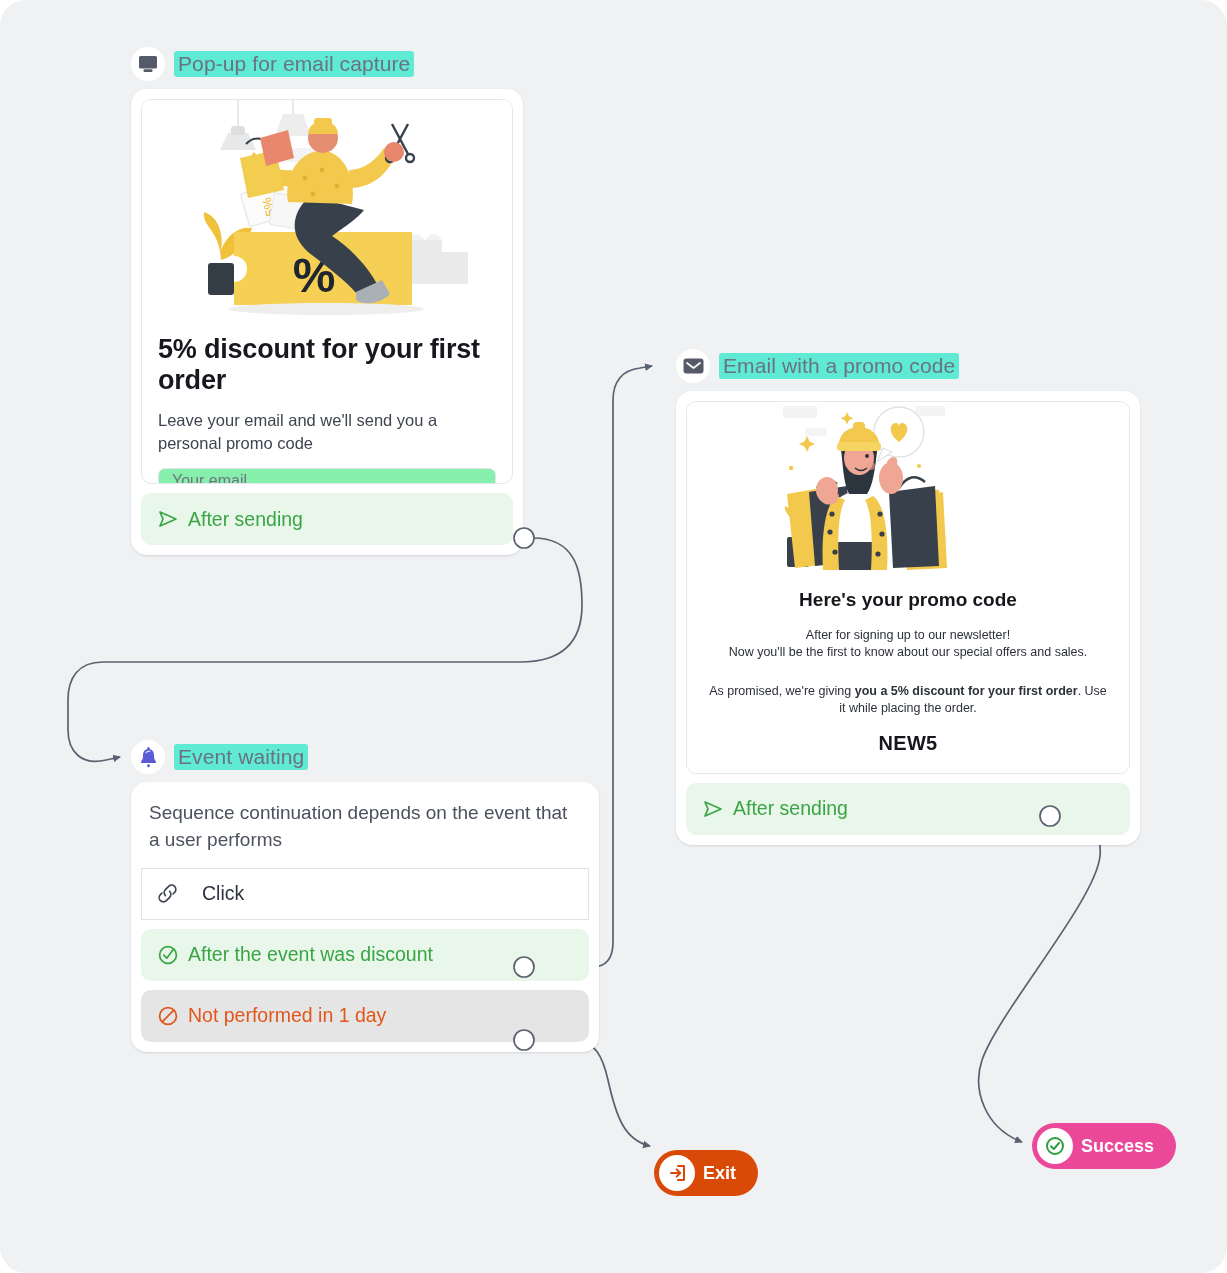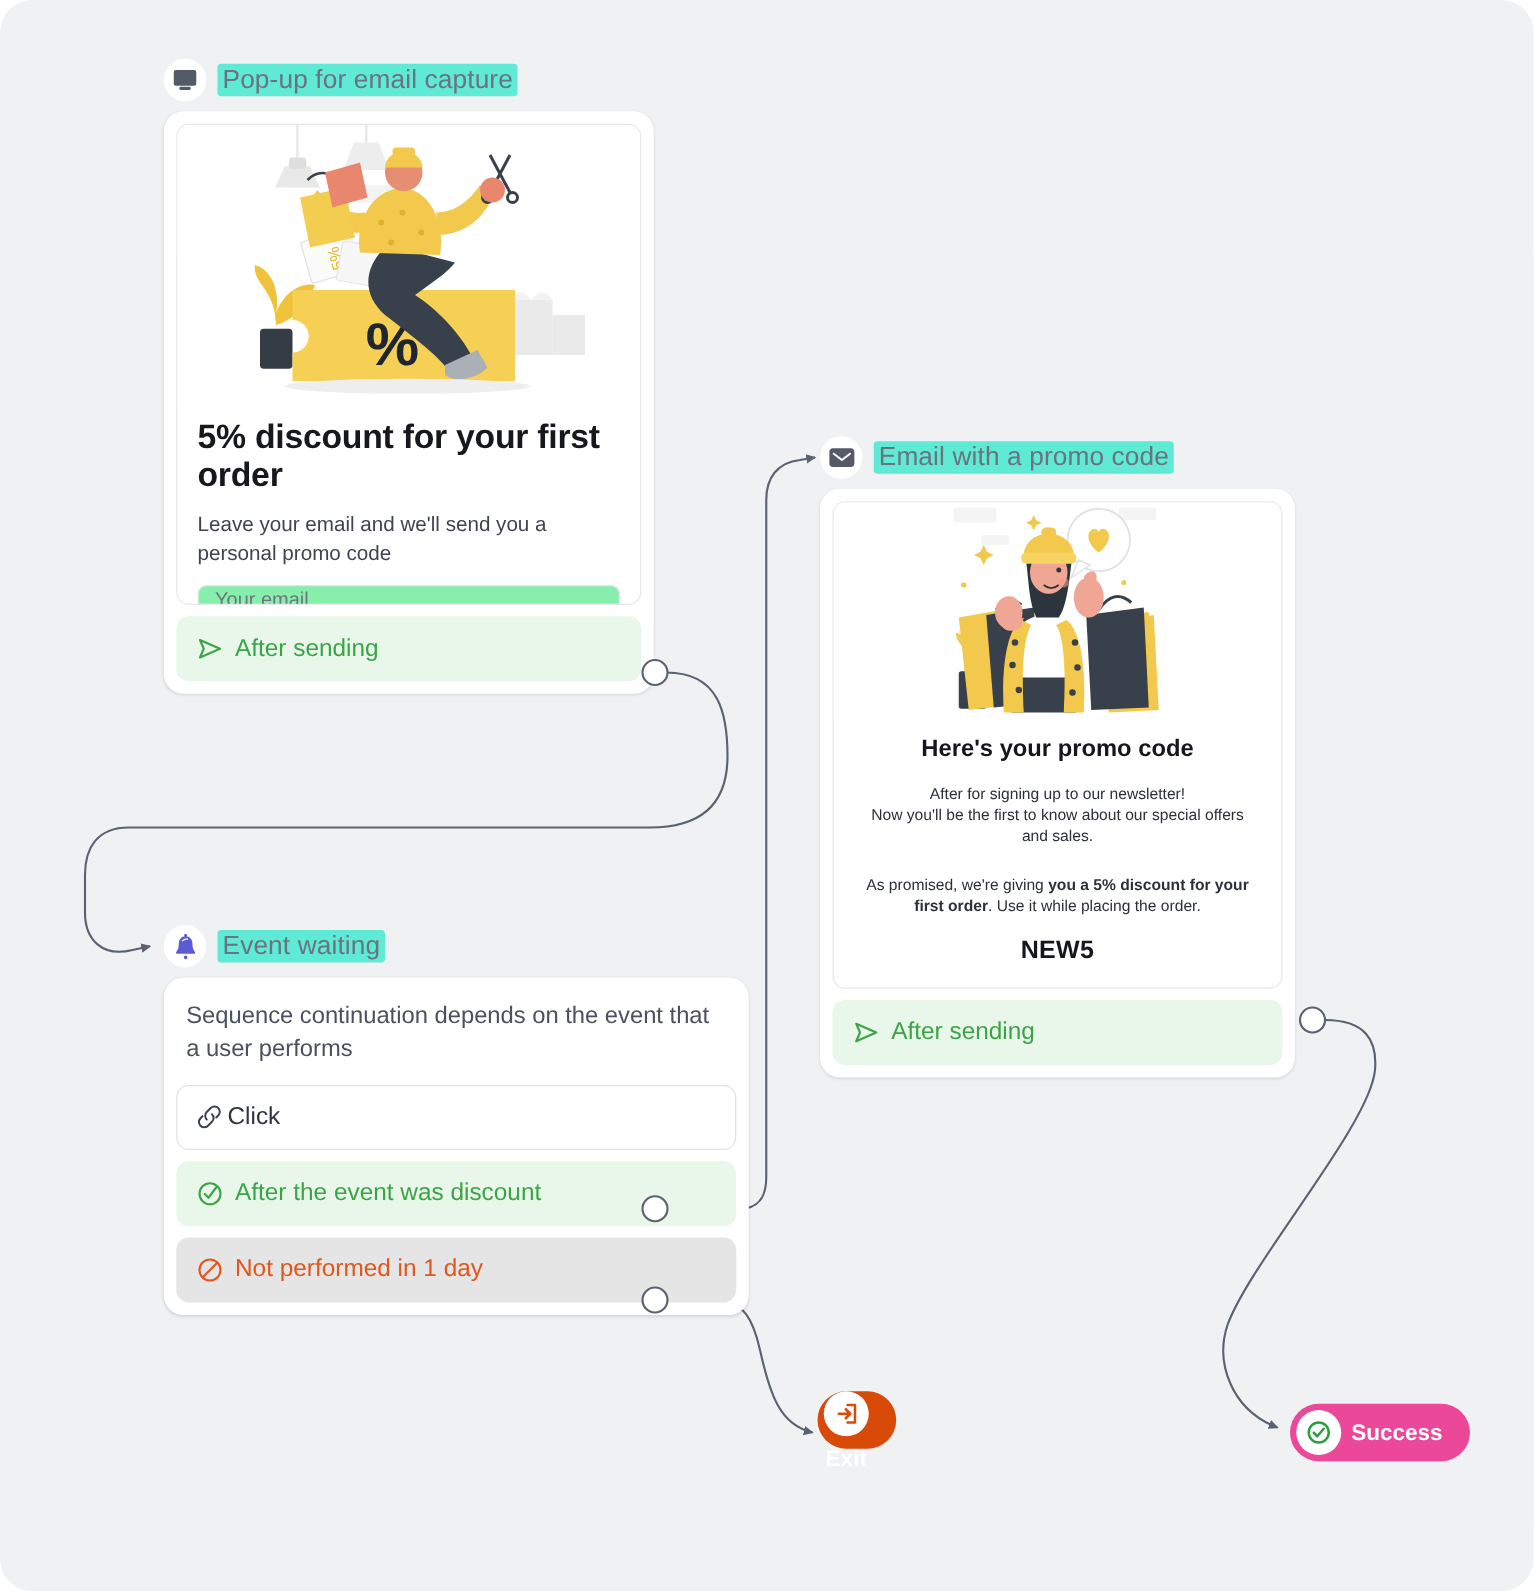--- a/index.html
+++ b/index.html
@@ -92,22 +92,22 @@
   .port-green { background: #e9f6ea; color: #3aa545; }
   .port-orange { background: #e5e5e5; color: #e0561b; }
   .port-row svg { flex: 0 0 auto; }
 
   
   .ev-text {
     font-size: 19px; color: #4b515e; line-height: 1.42;
     padding: 8px 8px 0 8px; margin: 0 0 14px 0;
   }
   .ev-select {
-    height: 52px; border: 1px solid #dfe2e7; border-radius: 10px;
-    display: flex; align-items: center; gap: 4px;
+    height: 52px; border: 1px solid #dfe2e7; border-radius: 0;
+    display: flex; align-items: center; gap: 24px;
     padding: 0 15px; font-size: 19.5px; color: #2f3440;
   }
 
   
   .pill {
     position: absolute; z-index: 3;
     display: flex; align-items: center; gap: 8px;
     height: 46px; border-radius: 23px;
     padding: 0 22px 0 5px;
     color: #ffffff; font-size: 18px; font-weight: bold;
@@ -255,21 +255,21 @@
 
       <div class="port-row port-green">
         <svg width="22" height="22" viewBox="0 0 22 22">
           <path d="M3,4 L19,11 L3,18 L6,11 Z" fill="none" stroke="#3aa545" stroke-width="1.7" stroke-linejoin="round"></path>
         </svg>
         <span>After sending</span>
       </div>
     </div>
   </div>
 
-  <div class="node" style="left:656px; top:349px; width:380px;">
+  <div class="node" style="left:676px; top:349px; width:464px;">
     <div class="node-head">
       <span class="head-badge">
         <svg width="21" height="16" viewBox="0 0 21 16">
           <rect x="0.5" y="0.5" width="20" height="15" rx="3" fill="#545a68"></rect>
           <path d="M4,5 L10.5,10 L17,5" fill="none" stroke="#ffffff" stroke-width="1.7" stroke-linecap="round" stroke-linejoin="round"></path>
         </svg>
       </span>
       <span class="head-title">Email with a promo code</span>
     </div>
 
@@ -411,21 +411,21 @@
       <div class="port-row port-orange">
         <svg width="22" height="22" viewBox="0 0 22 22">
           <circle cx="11" cy="11" r="8.4" fill="none" stroke="#e0561b" stroke-width="1.7"></circle>
           <path d="M5.2,16.8 L16.8,5.2" stroke="#e0561b" stroke-width="1.7" stroke-linecap="round"></path>
         </svg>
         <span>Not performed in 1 day</span>
       </div>
     </div>
   </div>
 
-  <div class="pill pill-exit" style="left:654px; top:1113px;flex-direction:column;">
+  <div class="pill pill-exit" style="left:654px; top:1150px;">
     <span class="pill-icon">
       <svg width="20" height="20" viewBox="0 0 20 20">
         <path d="M11,3 L17,3 L17,17 L11,17" fill="none" stroke="#d94a08" stroke-width="2" stroke-linecap="round" stroke-linejoin="round"></path>
         <path d="M4,10 L13,10 M9.6,6.4 L13.2,10 L9.6,13.6" fill="none" stroke="#d94a08" stroke-width="2" stroke-linecap="round" stroke-linejoin="round"></path>
       </svg>
     </span>
     <span>Exit</span>
   </div>
 
   <div class="pill pill-success" style="left:1032px; top:1123px;">

